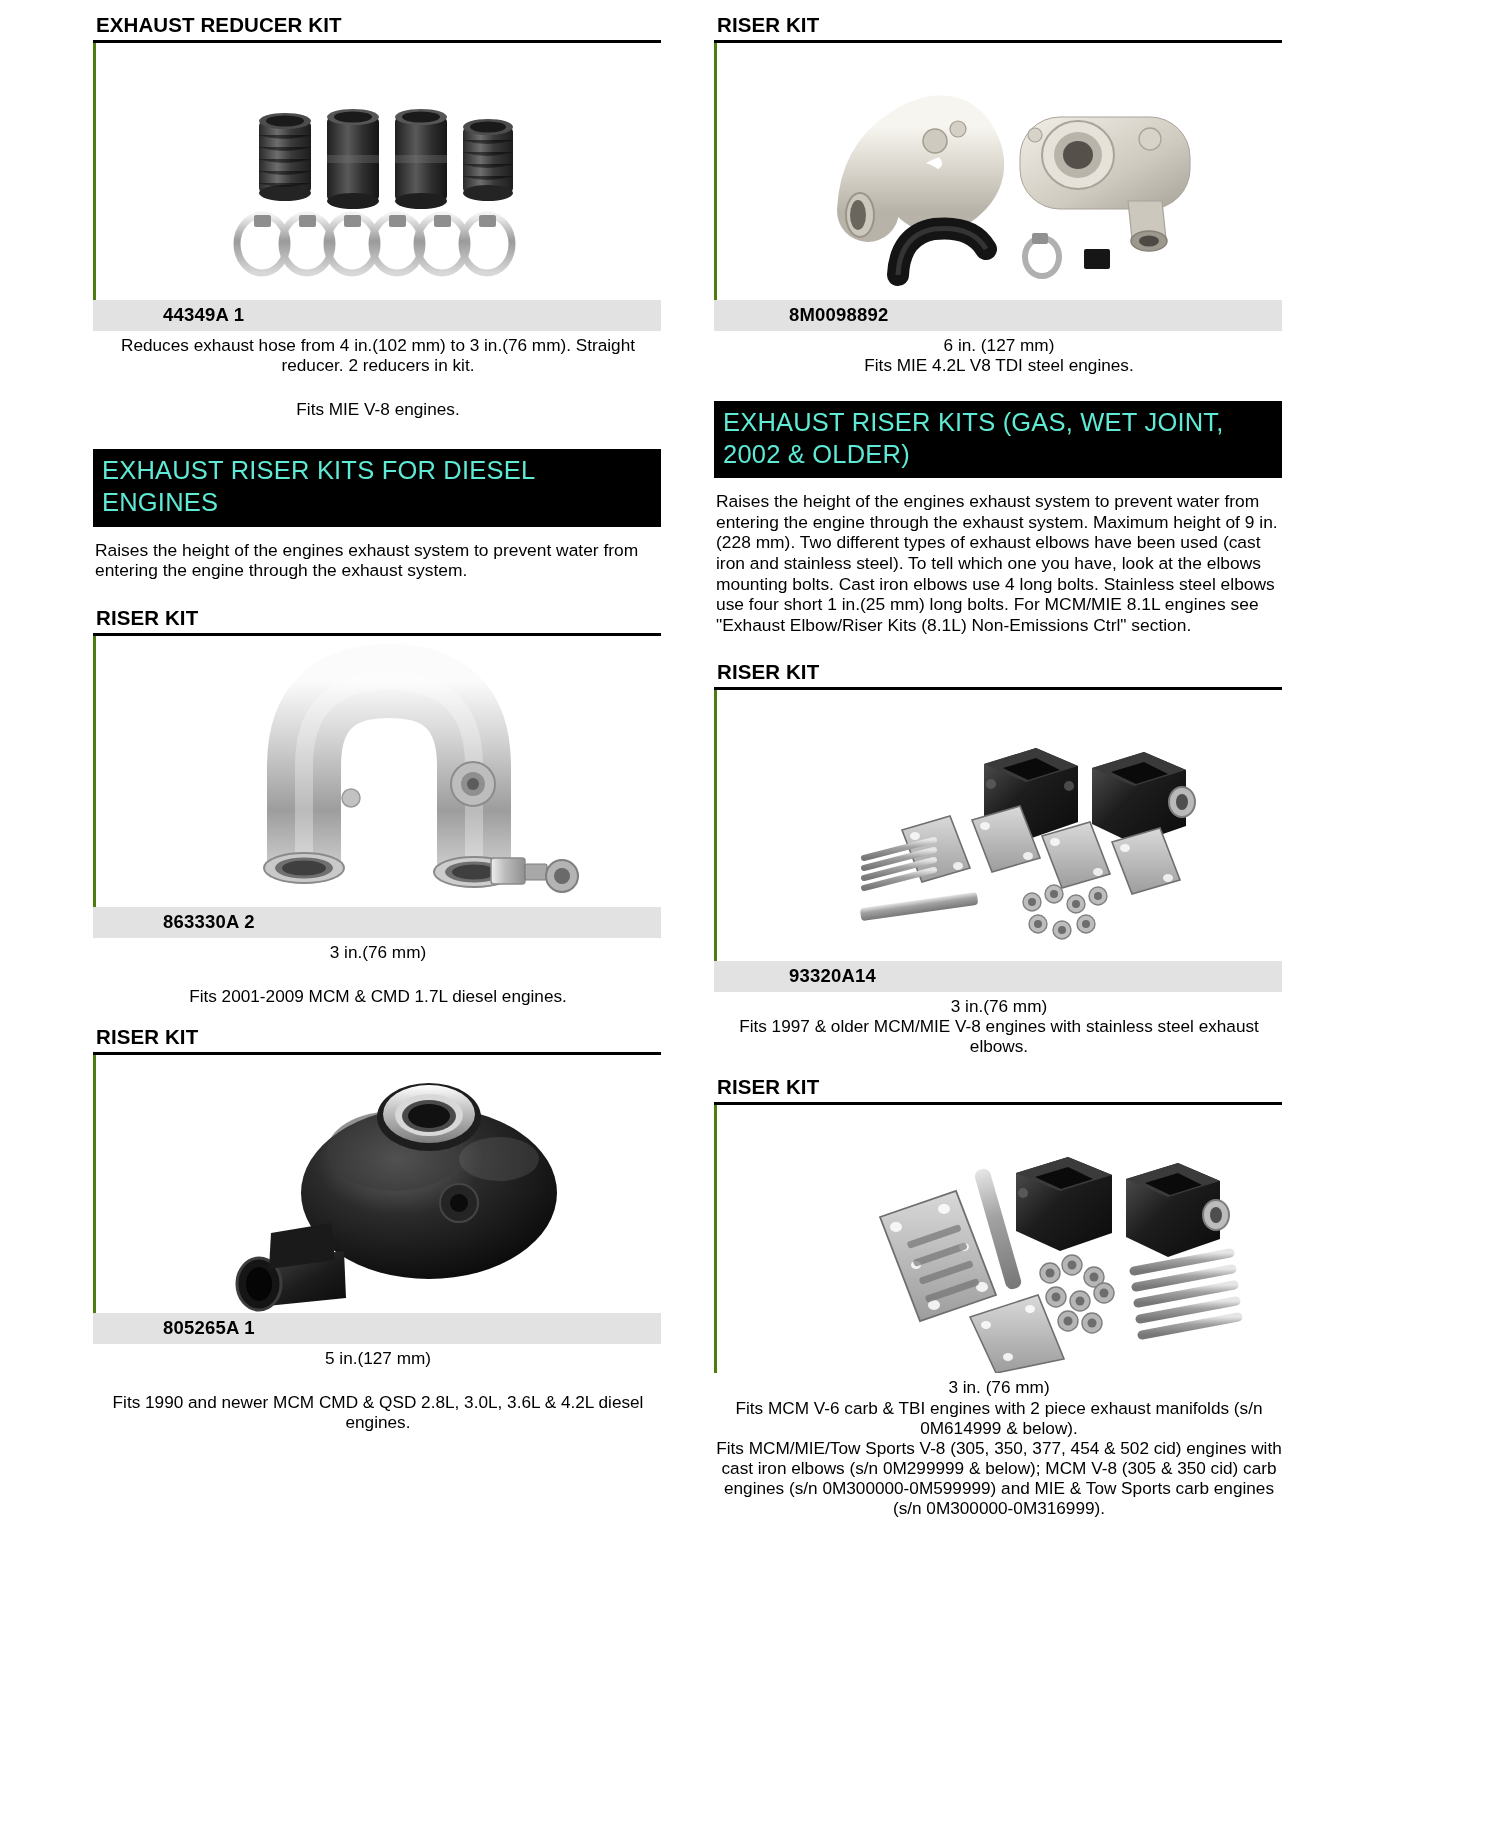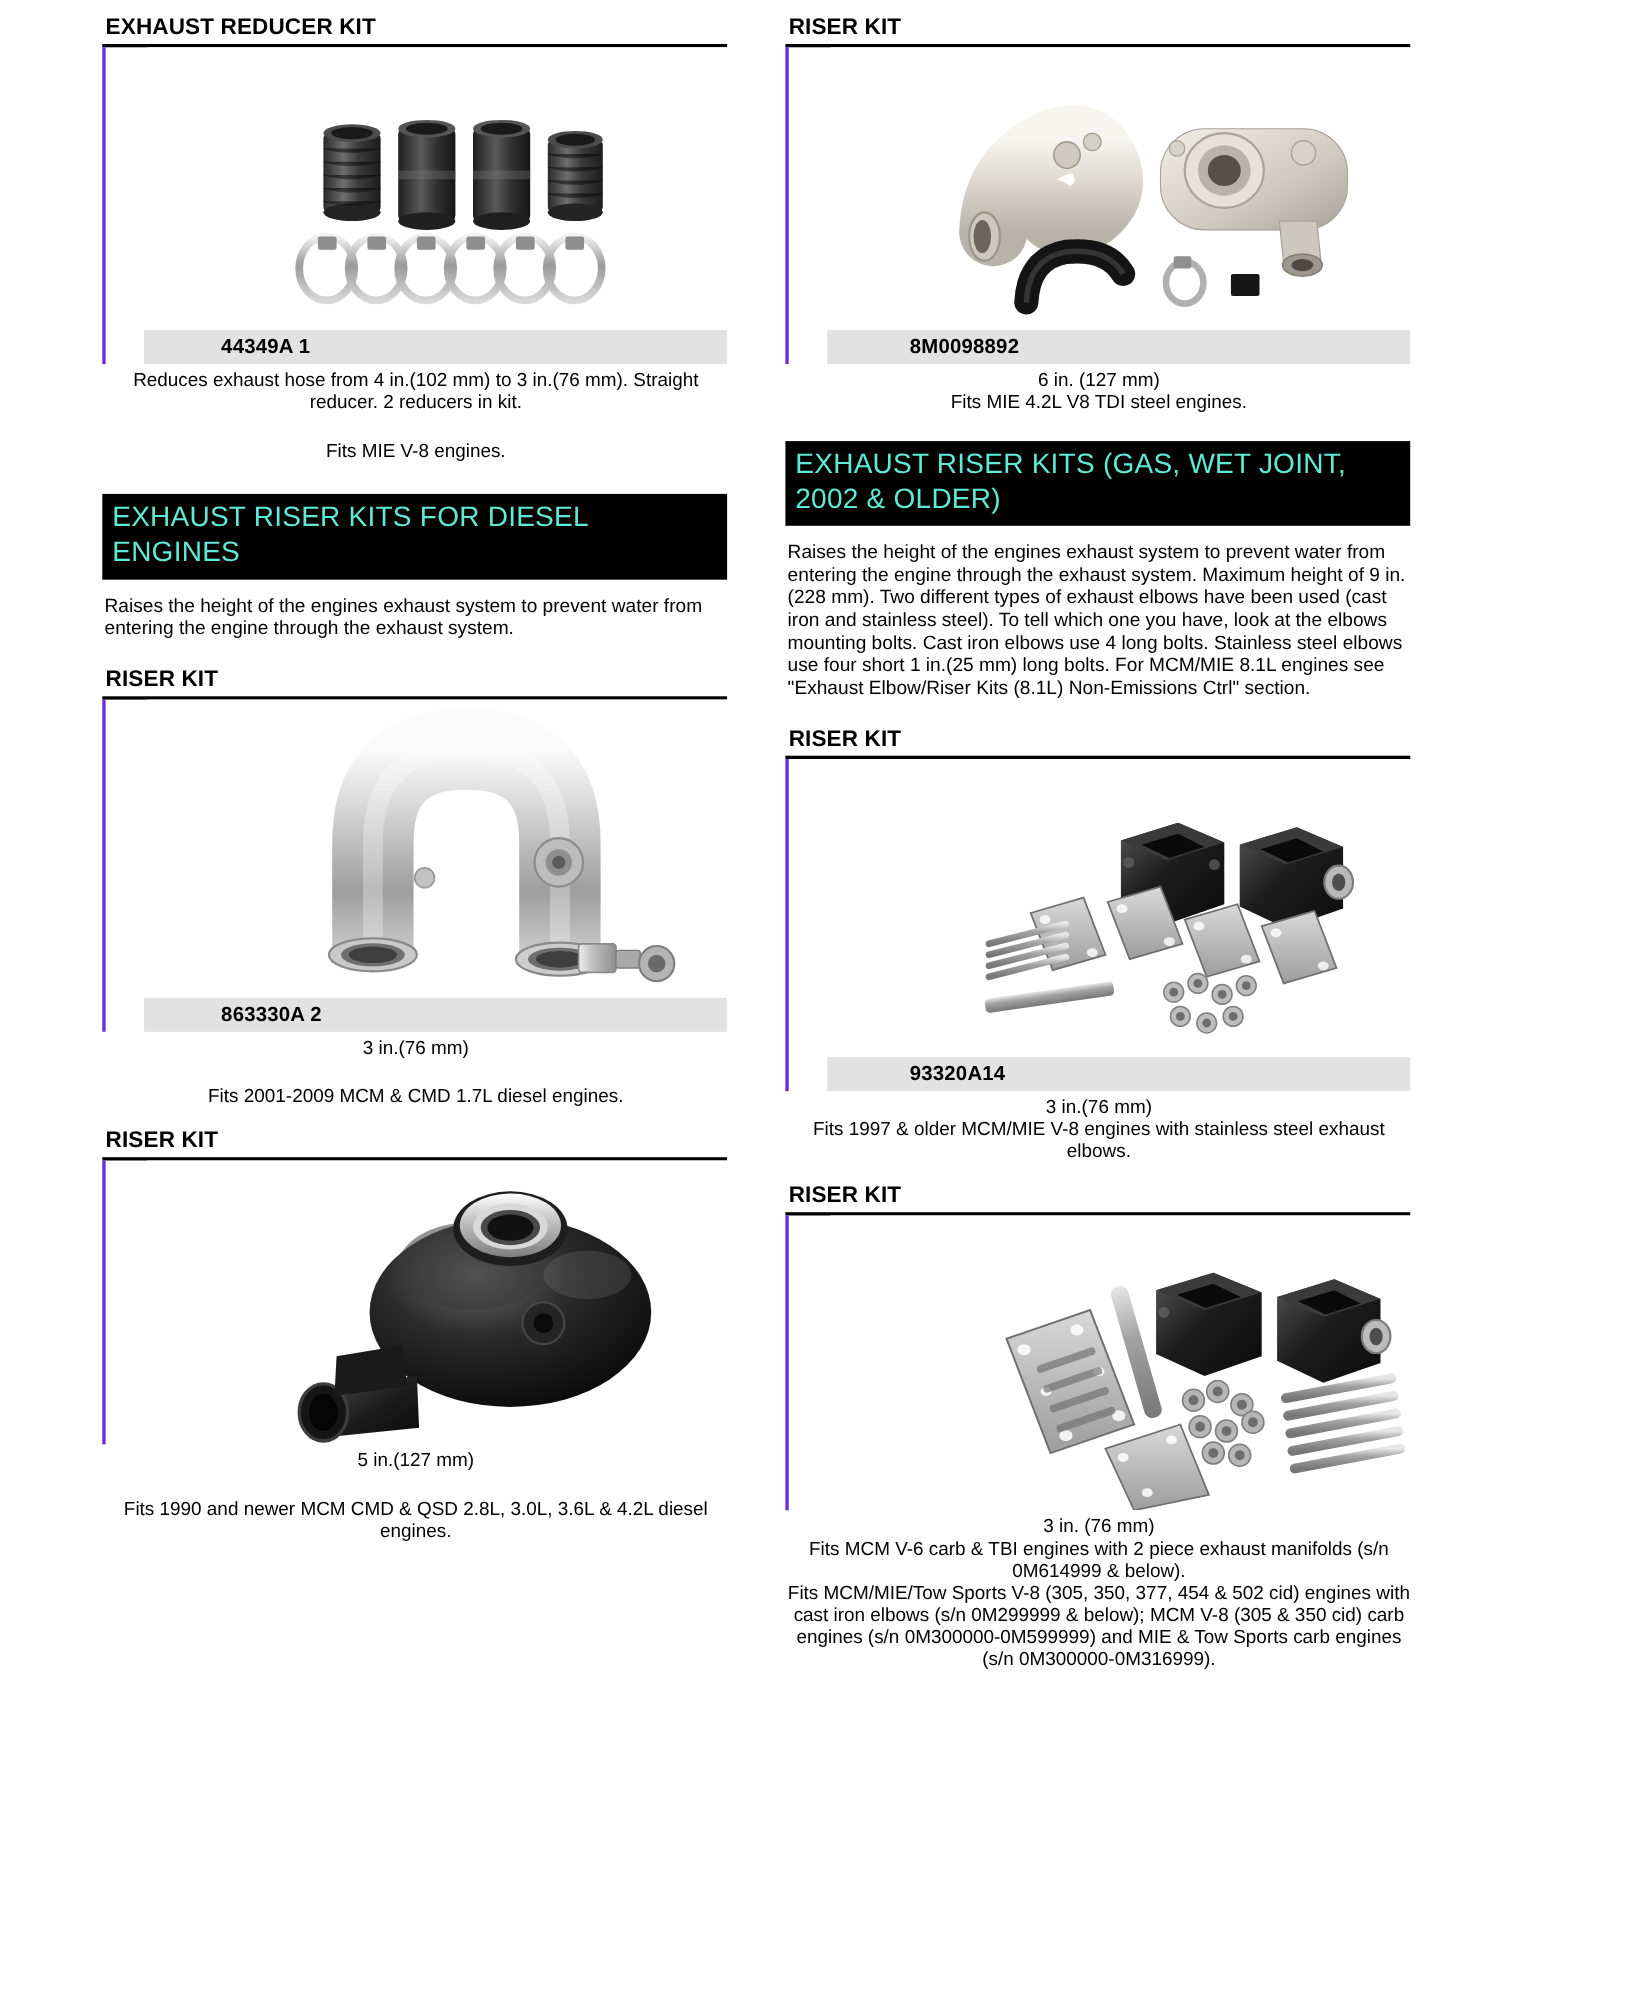--- a/index.html
+++ b/index.html
@@ -38,23 +38,22 @@
     font-weight: bold;
     letter-spacing: 0.1px;
     line-height: 1.12;
     padding: 0 0 3px 3px;
     border-bottom: 3px solid #000;
     margin: 0;
   }
 
   
   .photo-frame {
-    border-left: 3px solid #6d28d9;
+    border-left: 3px solid #4d7c0f;
     position: relative;
-    padding-left: 38px;
   }
   .photo-area {
     position: relative;
     width: 100%;
     background: #ffffff;
     overflow: hidden;
   }
   .partnum-bar {
     background: #e2e2e2;
     font-size: 18.5px;
@@ -307,20 +306,21 @@
                 <ellipse cx="0" cy="-1" rx="27" ry="16" fill="#4a4a4a"></ellipse>
                 <ellipse cx="0" cy="-1" rx="21" ry="12" fill="#111111"></ellipse>
               </g>
 
               <circle cx="360" cy="148" r="19" fill="#242424" stroke="#454545" stroke-width="2"></circle>
               <circle cx="360" cy="148" r="9" fill="#0b0b0b"></circle>
 
               <ellipse cx="400" cy="104" rx="40" ry="22" fill="#8a8a8a" opacity=".22"></ellipse>
             </svg>
           </div>
+          <div class="partnum-bar">805265A 1</div>
         </div>
         <div class="desc">
           <p>5 in.(127 mm)</p>
           <p>Fits 1990 and newer MCM CMD &amp; QSD 2.8L, 3.0L, 3.6L &amp; 4.2L diesel engines.</p>
         </div>
       </div>
 
     </div>
 
     <div class="col">

